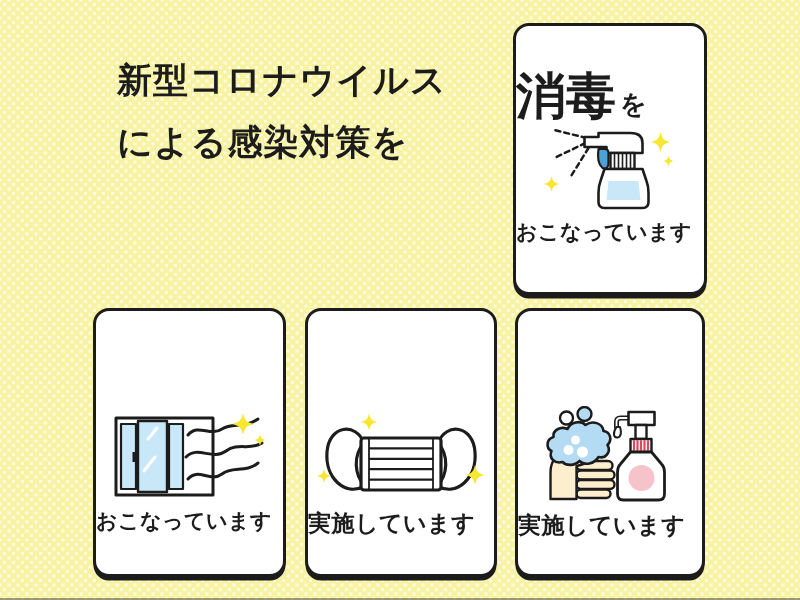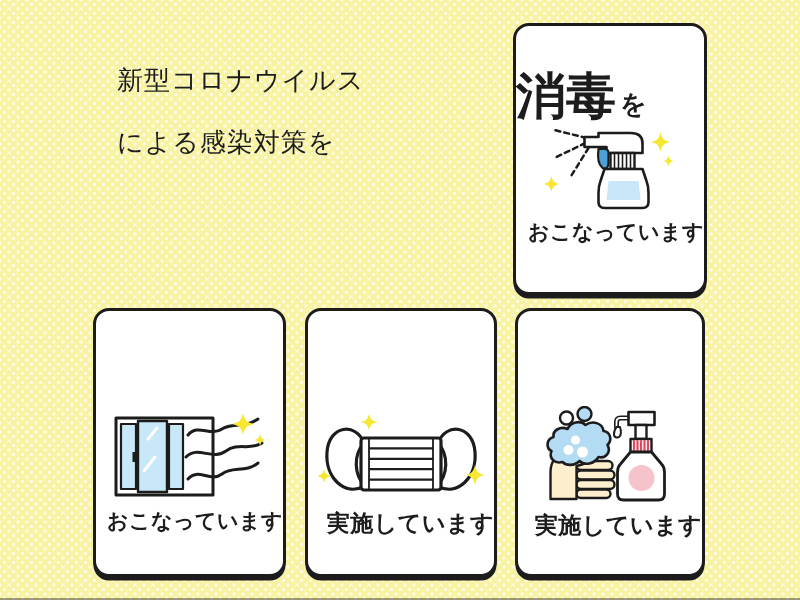--- a/index.html
+++ b/index.html
@@ -2,29 +2,29 @@
 <html><head>
 <meta charset="utf-8">
 <style>
   *{box-sizing:border-box}
   html,body{margin:0;padding:0}
   body{width:800px;height:600px;overflow:hidden;font-family:"Liberation Sans","DejaVu Sans",sans-serif}
   .stage{position:relative;width:800px;height:600px;background-color:#f8f3a2;
     background-image:radial-gradient(circle,#fefbe2 1.5px,rgba(255,255,255,0) 1.7px),
                      radial-gradient(circle,#fefbe2 1.5px,rgba(255,255,255,0) 1.7px);
     background-size:9px 9px;background-position:0 0,4.5px 4.5px}
-  .heading{position:absolute;left:117px;top:49px;color:#1c1c1c;font-weight:normal;
-    font-size:26px;line-height:62px;letter-spacing:1px;white-space:nowrap}
+  .heading{position:absolute;left:117px;top:49px;color:#1c1c1c;font-weight:bold;
+    font-size:35px;line-height:62px;letter-spacing:1px;white-space:nowrap}
   .card{position:absolute;background:#fff;border:3px solid #1c1c1c;border-radius:16px;
     box-shadow:0 4px 0 -0.5px #1c1c1c}
   .title-row{position:absolute;left:0;right:0;color:#1c1c1c;font-weight:bold;white-space:nowrap}
   .title-big{line-height:1}
   .title-particle{margin-left:4px}
   .icon-wrap{position:absolute;left:50%;transform:translateX(-50%);line-height:0}
-  .status{position:absolute;left:0;right:0;text-align:right;color:#1c1c1c;font-weight:bold;
+  .status{position:absolute;left:0;right:0;text-align:left;color:#1c1c1c;font-weight:bold;
     letter-spacing:.5px;white-space:nowrap}
 
   .card-disinfection{left:513px;top:23px;width:194px;height:272px}
   .card-disinfection .title-row{top:41px;font-size:50px}
   .card-disinfection .title-particle{font-size:26px}
   .card-disinfection .icon-wrap{top:101px}
   .card-disinfection .status{top:192px;font-size:21px}
 
   .card-ventilation{left:93px;top:308px;width:193px;height:269px}
   .card-ventilation .title-row{top:42px;font-size:50px}

